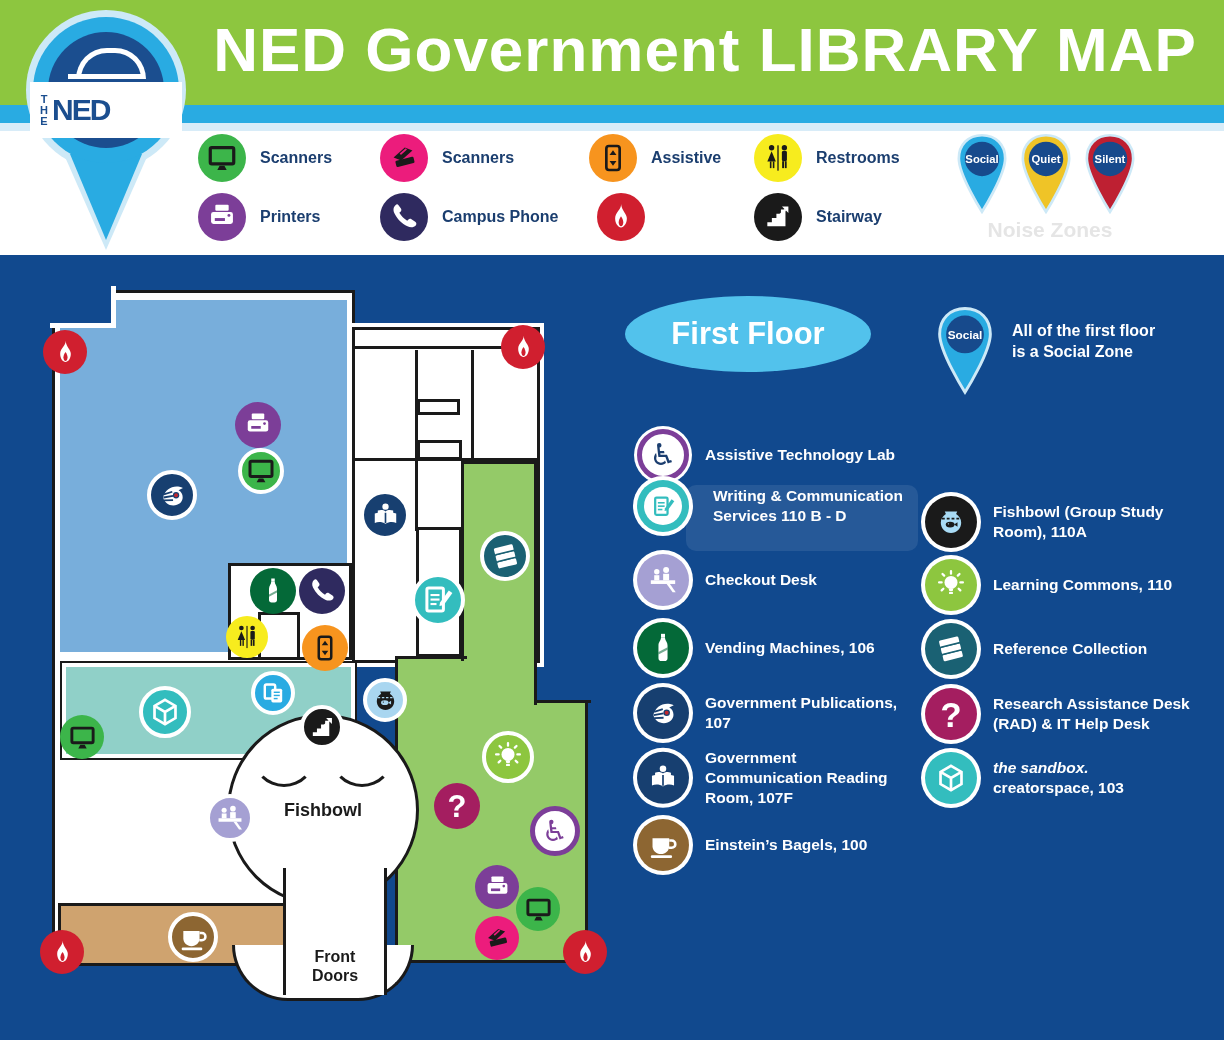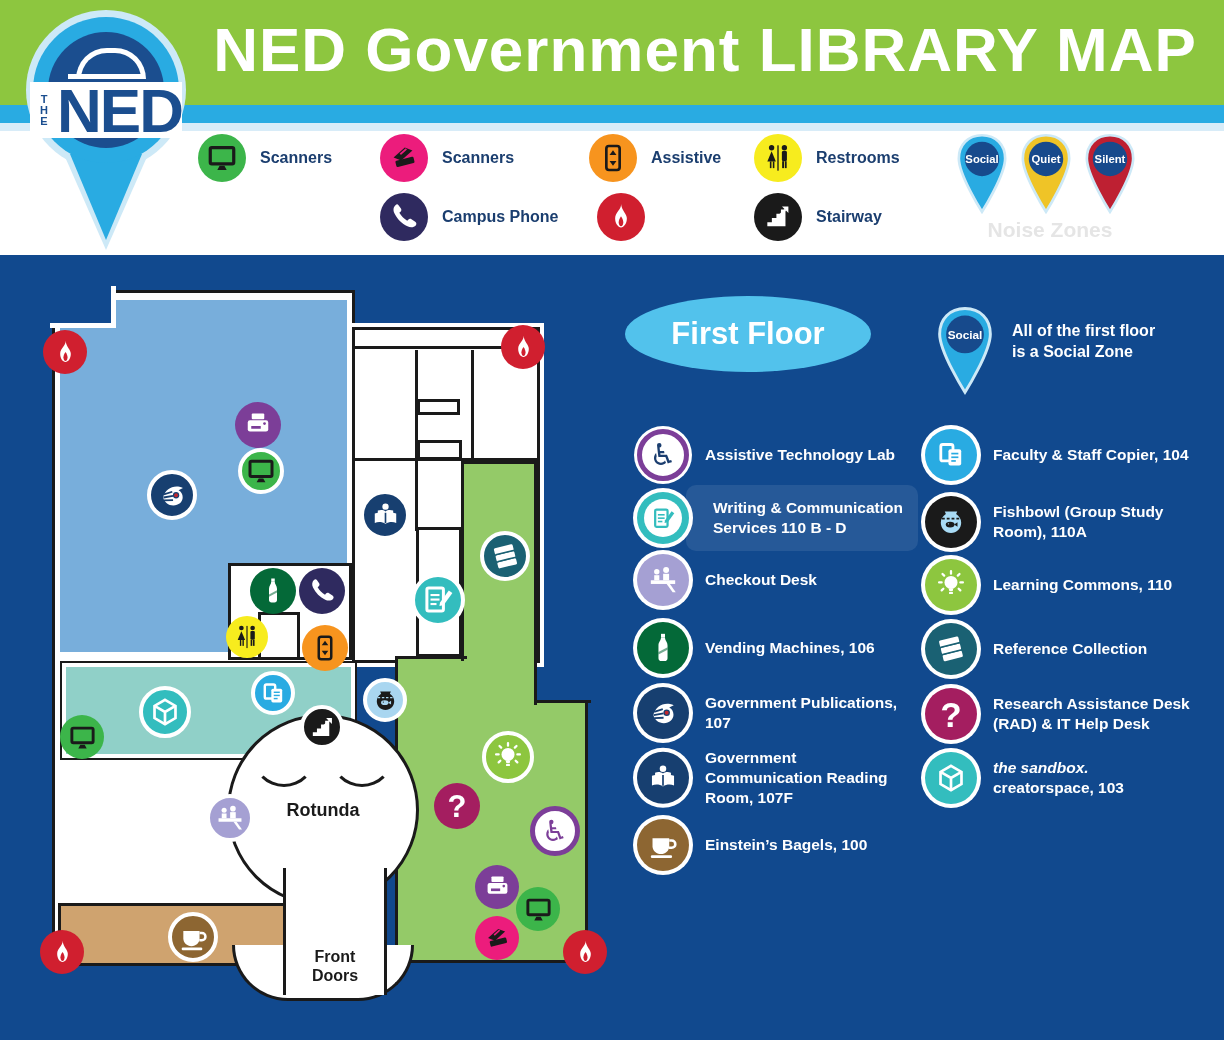--- a/index.html
+++ b/index.html
@@ -21,21 +21,21 @@
   .lg-tail{left:46px;top:150px;width:0;height:0;border-left:36px solid transparent;
            border-right:36px solid transparent;border-top:86px solid #29ABE2;}
   .lg-blue{left:9px;top:13px;width:146px;height:146px;border-radius:50%;background:#29ABE2;}
   .lg-navy{left:24px;top:28px;width:116px;height:116px;border-radius:50%;background:#1B4E8F;}
   .lg-dome{left:52px;top:44px;width:60px;height:26px;border:5px solid #fff;border-bottom:none;
            border-radius:60px 60px 0 0;}
   .lg-domebase{left:44px;top:70px;width:76px;height:5px;background:#fff;}
   .lg-box{left:6px;top:78px;width:152px;height:56px;background:#fff;display:flex;align-items:center;}
   .lg-the{width:16px;margin-left:6px;color:#1B4E8F;font-size:11px;font-weight:800;line-height:1;
           display:flex;flex-direction:column;align-items:center;}
-  .lg-ned{flex:1;text-align:right;color:#1B4E8F;font-size:62px;font-weight:800;letter-spacing:-2px;}
+  .lg-ned{flex:1;text-align:left;color:#1B4E8F;font-size:30px;font-weight:800;letter-spacing:-2px;}
   
   .leg-item{display:flex;align-items:center;gap:14px;}
   .leg-label{color:#1B3E6F;font-size:16px;font-weight:700;white-space:nowrap;}
   .circ{border-radius:50%;display:flex;align-items:center;justify-content:center;flex:0 0 auto;box-sizing:border-box;}
   
   #noise-label{color:#e5e5e5;font-size:21px;font-weight:800;}
   
   #map{left:0;top:255px;width:1224px;height:785px;background:#11498E;}
   .blk{position:absolute;box-sizing:border-box;}
   .line{position:absolute;background:#1a1a1a;}
@@ -84,20 +84,31 @@
   <div class="abs" id="toplegend" style="left:0;top:131px;width:1224px;height:124px;">
       <div class="leg-item abs" style="left: 198px; top: 3px;">
         <div class="circ" style="width: 48px; height: 48px; background: rgb(60, 181, 74);">
           <svg viewBox="0 0 24 24" width="32" height="32">
             <rect x="3.2" y="4.2" width="17.6" height="12.2" rx="1.2" fill="none" stroke="#1A1A1A" stroke-width="2.4"></rect>
             <path d="M8.5 21 L15.5 21 L13.8 17.9 L10.2 17.9 Z" fill="#1A1A1A"></path>
           </svg>
         </div>
         <span class="leg-label">Scanners</span>
       </div>
+      <div class="leg-item abs" style="left: 198px; top: 62px;">
+        <div class="circ" style="width: 48px; height: 48px; background: rgb(124, 62, 152);">
+          <svg viewBox="0 0 24 24" width="32" height="32">
+            <rect x="7" y="2.8" width="10" height="4.6" rx="0.8" fill="#FFFFFF"></rect>
+            <rect x="3.8" y="8.2" width="16.4" height="9" rx="1.8" fill="#FFFFFF"></rect>
+            <circle cx="17.2" cy="10.8" r="1.1" fill="#7C3E98"></circle>
+            <rect x="6.6" y="12.8" width="7.6" height="2.2" fill="#7C3E98"></rect>
+          </svg>
+        </div>
+        <span class="leg-label">Printers</span>
+      </div>
       <div class="leg-item abs" style="left: 380px; top: 3px;">
         <div class="circ" style="width: 48px; height: 48px; background: rgb(236, 28, 124);">
           <svg viewBox="0 0 24 24" width="32" height="32">
             <g transform="rotate(-14 12 12)">
               <path d="M4.5 9.8 L14.5 4.5 L19.5 8 L9.5 13.3 Z" fill="#1A1A1A"></path>
               <rect x="5" y="12.6" width="14" height="4.8" rx="1" fill="#1A1A1A"></rect>
               <path d="M10 8.6 L15.4 5.8" stroke="#EC1C7C" stroke-width="1.4"></path>
             </g>
           </svg>
         </div>
@@ -208,21 +219,21 @@
 
     <div class="blk" style="left:62px;top:408px;width:293px;height:95px;background:#90D0C8;border:4px solid #fff;outline:2px solid #1a1a1a;z-index:2;"></div>
     <div class="blk" style="left:58px;top:648px;width:233px;height:63px;background:#CFA36F;border:3px solid #1a1a1a;border-radius:0 0 36px 0;z-index:2;"></div>
 
     <div class="blk" style="left:227px;top:459px;width:192px;height:192px;background:#fff;border:3px solid #1a1a1a;border-radius:50%;z-index:4;"></div>
     <div class="blk" style="left:252px;top:468px;width:64px;height:64px;border:3px solid transparent;border-bottom-color:#1a1a1a;border-radius:50%;z-index:5;"></div>
     <div class="blk" style="left:330px;top:468px;width:64px;height:64px;border:3px solid transparent;border-bottom-color:#1a1a1a;border-radius:50%;z-index:5;"></div>
     <div class="blk" style="left:232px;top:690px;width:182px;height:56px;background:#fff;border:3px solid #1a1a1a;border-top:none;border-radius:0 0 90px 90px;z-index:5;"></div>
     <div class="blk" style="left:283px;top:613px;width:104px;height:127px;background:#fff;border-left:3px solid #1a1a1a;border-right:3px solid #1a1a1a;z-index:6;"></div>
 
-    <div class="maplabel" style="left:253px;top:545px;width:140px;font-size:18px;">Rotunda</div>
+    <div class="maplabel" style="left:253px;top:545px;width:140px;font-size:18px;">Fishbowl</div>
     <div class="maplabel" style="left:285px;top:692px;width:100px;font-size:16px;line-height:1.2;z-index:8;">
       <div>Front</div>
       <div>Doors</div>
     </div>
 
     <div id="floor-oval" class="abs">
       <span>First Floor</span>
     </div>
     <div class="abs" id="social-note-pin" style="left:934px;top:50px;width:62px;height:92px;z-index:8;"><svg viewBox="0 0 52 78" width="62" height="92">
           <path d="M26 3 C13 3 4.5 12 4.5 24.5 C4.5 40 26 74 26 74 C26 74 47.5 40 47.5 24.5 C47.5 12 39 3 26 3 Z" fill="#29ABE2" stroke="#CDE9F7" stroke-width="2.5"></path>
@@ -443,21 +454,21 @@
           <rect x="3.4" y="19.3" width="15" height="1.9" rx="0.9" fill="#FFFFFF"></rect>
         </svg>
       </div>
       <div class="key-item" style="left: 637px; top: 200px;">
         <div class="circ" style="width: 52px; height: 52px; background: rgb(255, 255, 255); border: 5px solid rgb(124, 62, 152); box-shadow: rgb(255, 255, 255) 0px 0px 0px 3px;">
           <span style="color: rgb(27, 62, 111); font-size: 30px; line-height: 1; font-family: &quot;DejaVu Sans&quot;, sans-serif;">♿</span>
         </div>
         <div class="key-text" style="width: 212px;">Assistive Technology Lab</div>
       </div>
       <div class="hl" style="left: 686px; top: 230px; width: 232px; height: 66px;"></div>
-      <div class="key-item" style="left: 637px; top: 263px; gap: 24px;">
+      <div class="key-item" style="left: 637px; top: 251px; gap: 24px;">
         <div class="circ" style="width: 52px; height: 52px; background: rgb(51, 189, 190); box-shadow: rgb(255, 255, 255) 0px 0px 0px 4px;">
           <div class="circ" style="width: 38px; height: 38px; background: rgb(255, 255, 255);">
             <svg viewBox="0 0 24 24" width="27" height="27">
               <rect x="4.6" y="4" width="11" height="15.4" rx="1.2" fill="none" stroke="#33BDBE" stroke-width="2"></rect>
               <rect x="7" y="8" width="6" height="1.4" fill="#33BDBE"></rect>
               <rect x="7" y="11" width="6" height="1.4" fill="#33BDBE"></rect>
               <rect x="7" y="14" width="4" height="1.4" fill="#33BDBE"></rect>
               <path d="M13.4 13.6 L19.2 5.6 L21.6 7.3 L15.8 15.3 L12.9 16 Z" fill="#33BDBE"></path>
             </svg>
           </div>
@@ -514,34 +525,20 @@
       </div>
       <div class="key-item" style="left: 637px; top: 590px;">
         <div class="circ" style="width: 52px; height: 52px; background: rgb(141, 102, 50); box-shadow: rgb(255, 255, 255) 0px 0px 0px 4px;">
           <svg viewBox="0 0 24 24" width="34" height="34">
             <path d="M4.6 7.2 L16.4 7.2 L16.4 12.8 C16.4 15.9 13.8 18.3 10.5 18.3 C7.2 18.3 4.6 15.9 4.6 12.8 Z" fill="#FFFFFF"></path>
             <path d="M16.4 8.8 L18.1 8.8 C19.7 8.8 20.7 10 20.7 11.4 C20.7 12.8 19.7 14 18.1 14 L16.2 14" fill="none" stroke="#FFFFFF" stroke-width="1.8"></path>
             <rect x="3.4" y="19.3" width="15" height="1.9" rx="0.9" fill="#FFFFFF"></rect>
           </svg>
         </div>
         <div class="key-text" style="width: 212px;">Einstein’s Bagels, 100</div>
-      </div>
-      <div class="key-item" style="left: 925px; top: 200px;">
-        <div class="circ" style="width: 52px; height: 52px; background: rgb(41, 171, 226); box-shadow: rgb(255, 255, 255) 0px 0px 0px 4px;">
-          <svg viewBox="0 0 24 24" width="34" height="34">
-            <rect x="4.8" y="4.6" width="8.6" height="11.6" rx="1.4" fill="none" stroke="#FFFFFF" stroke-width="2"></rect>
-            <rect x="10.2" y="8" width="9" height="11.4" rx="1.4" fill="#FFFFFF"></rect>
-            <g stroke="#29ABE2" stroke-width="1.2">
-              <path d="M12.2 11 L17.2 11"></path>
-              <path d="M12.2 13.6 L17.2 13.6"></path>
-              <path d="M12.2 16.2 L15.4 16.2"></path>
-            </g>
-          </svg>
-        </div>
-        <div class="key-text" style="width: 212px;">Faculty &amp; Staff Copier, 104</div>
       </div>
       <div class="key-item" style="left: 925px; top: 267px;">
         <div class="circ" style="width: 52px; height: 52px; background: rgb(26, 26, 26); box-shadow: rgb(255, 255, 255) 0px 0px 0px 4px;">
           <svg viewBox="0 0 24 24" width="34" height="34">
             <path d="M7.6 4.6 L16.4 4.6 L15.6 6.4 C17.8 7.7 19.2 10 19.2 12.6 C19.2 16.6 16 19.8 12 19.8 C8 19.8 4.8 16.6 4.8 12.6 C4.8 10 6.2 7.7 8.4 6.4 Z" fill="#A9DBF5"></path>
             <path d="M5.6 9.6 L18.4 9.6" stroke="#1A1A1A" stroke-width="1.1" stroke-dasharray="2 1.4"></path>
             <ellipse cx="11.4" cy="13.8" rx="3.1" ry="2" fill="#1A1A1A"></ellipse>
             <path d="M14.2 13.8 L16.6 12.2 L16.6 15.4 Z" fill="#1A1A1A"></path>
             <circle cx="10.2" cy="13.3" r="0.5" fill="#A9DBF5"></circle>
           </svg>

